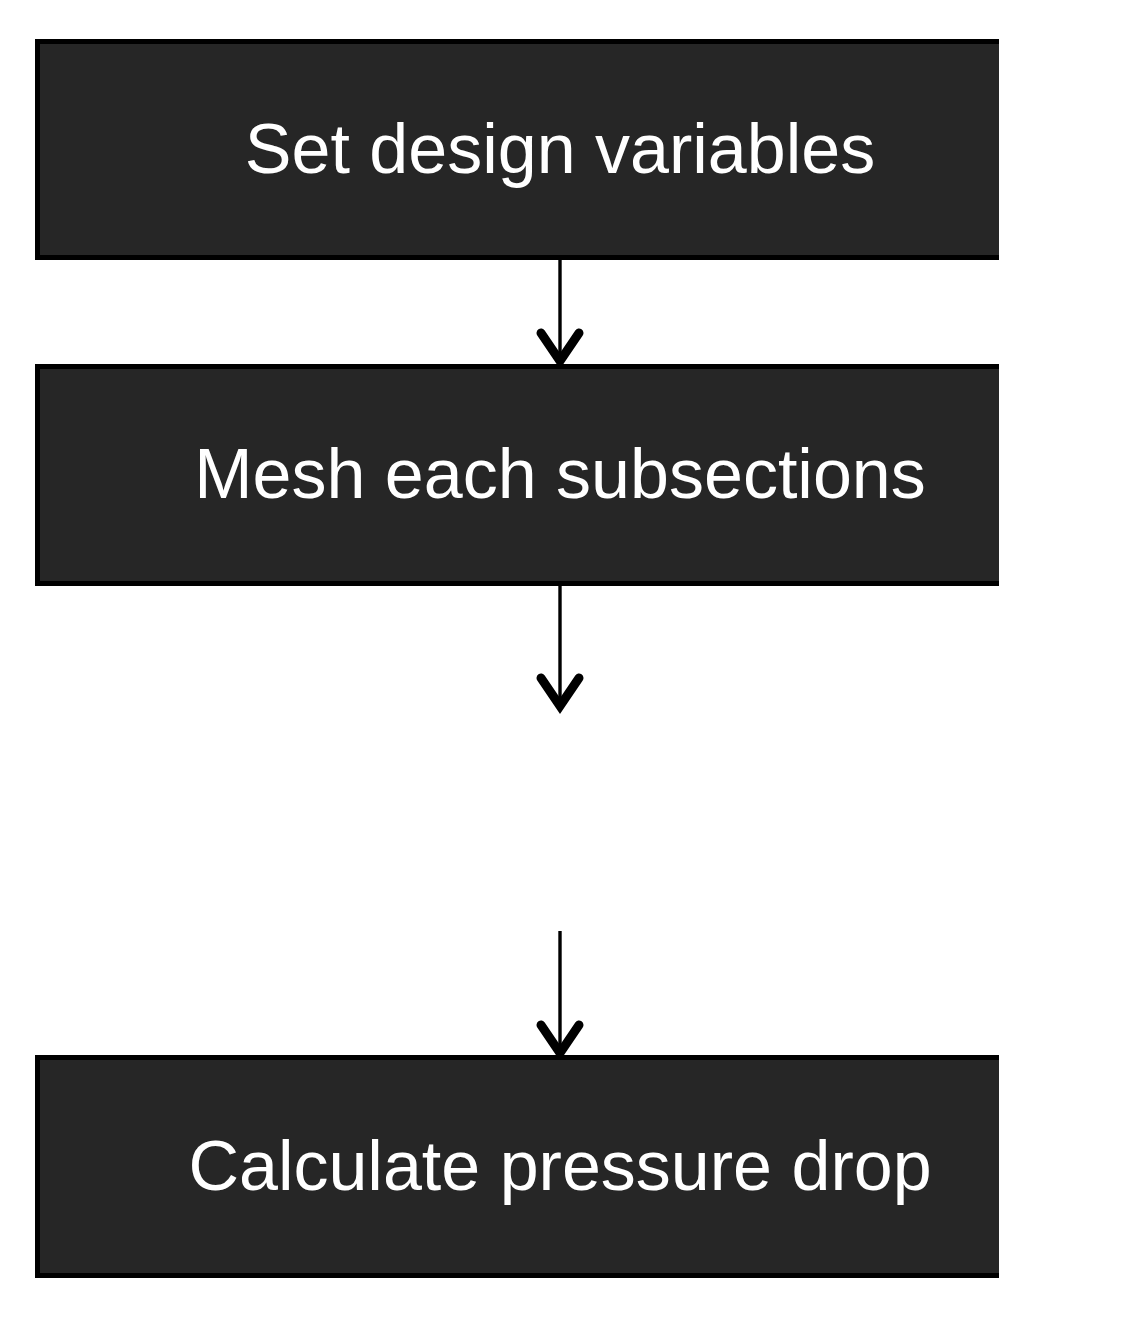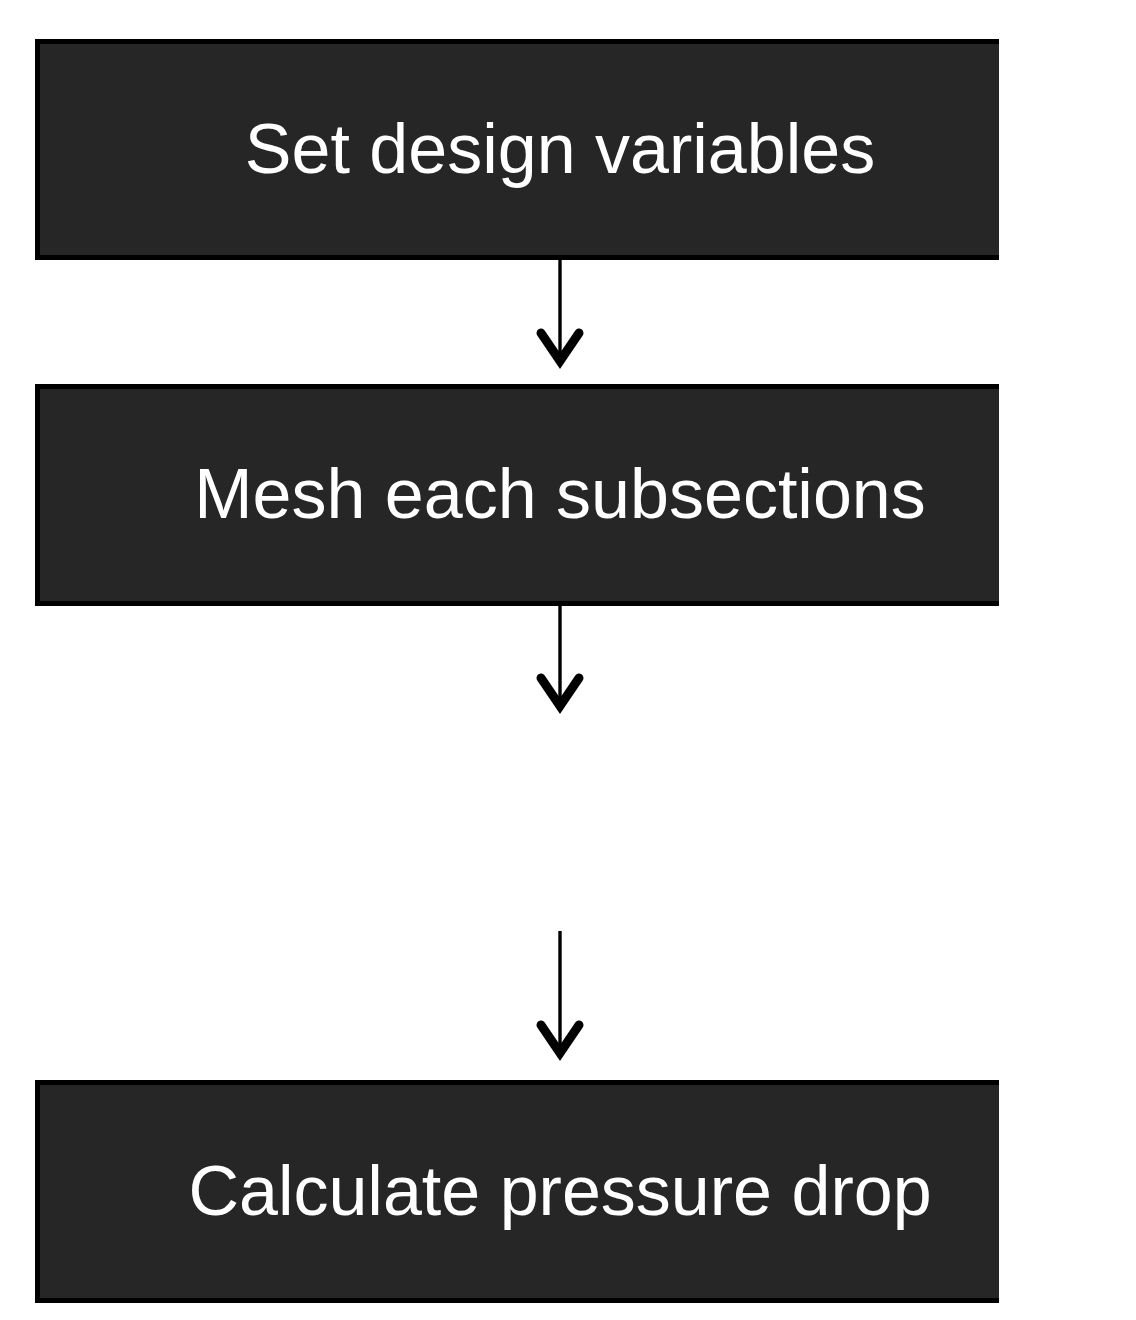--- a/index.html
+++ b/index.html
@@ -34,23 +34,23 @@
     font-family: "Liberation Sans", sans-serif;
     font-size: 70px;
     font-weight: 400;
     line-height: 1.05;
     letter-spacing: 0px;
     text-align: center;
     white-space: nowrap;
     user-select: none;
   }
   #node-1 { top: 39px;   height: 221px; }
-  #node-2 { top: 384px;  height: 222px; }
+  #node-2 { top: 364px;  height: 222px; }
   #node-3 { top: 708px;  height: 223px; }
-  #node-4 { top: 1080px; height: 223px; }
+  #node-4 { top: 1055px; height: 223px; }
 
   .edge {
     position: absolute;
     left: 0;
     top: 0;
     width: 1136px;
     height: 1320px;
     pointer-events: none;
   }
   .edge-line {

